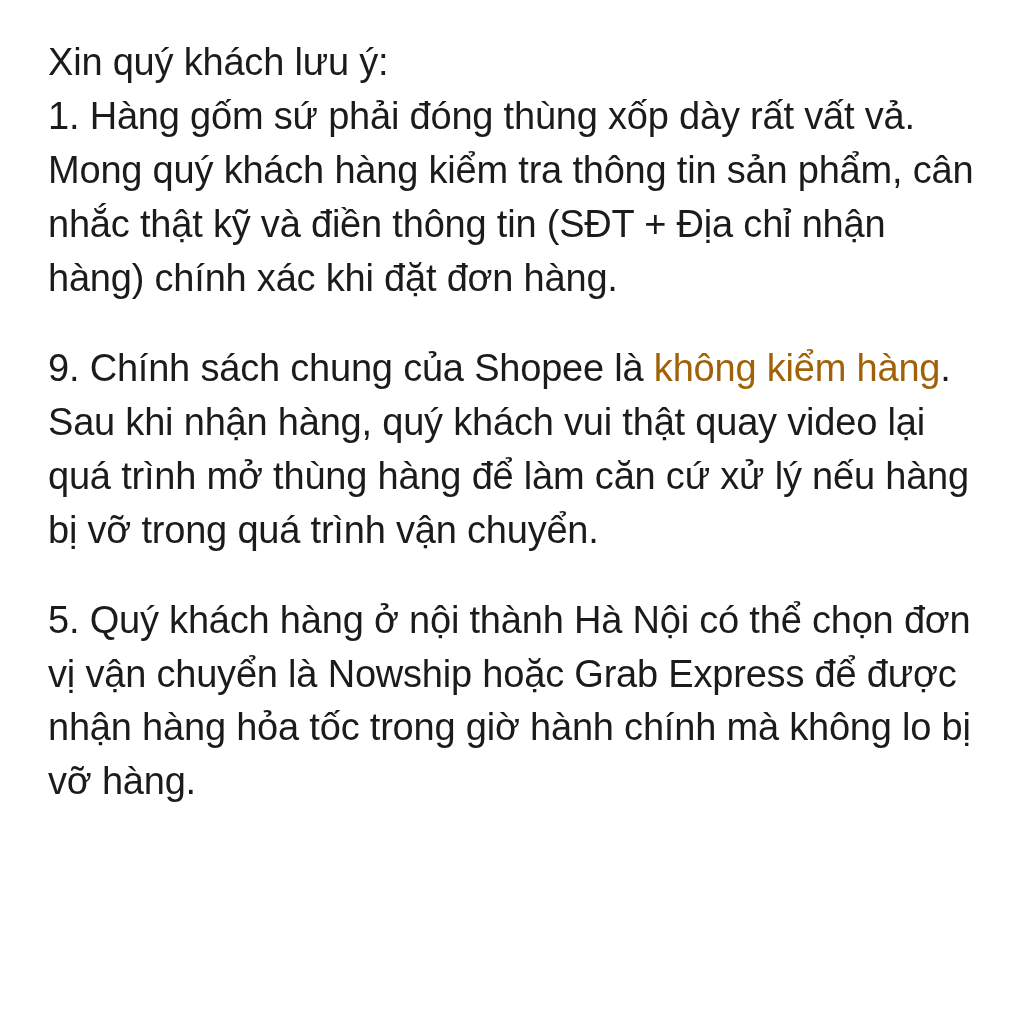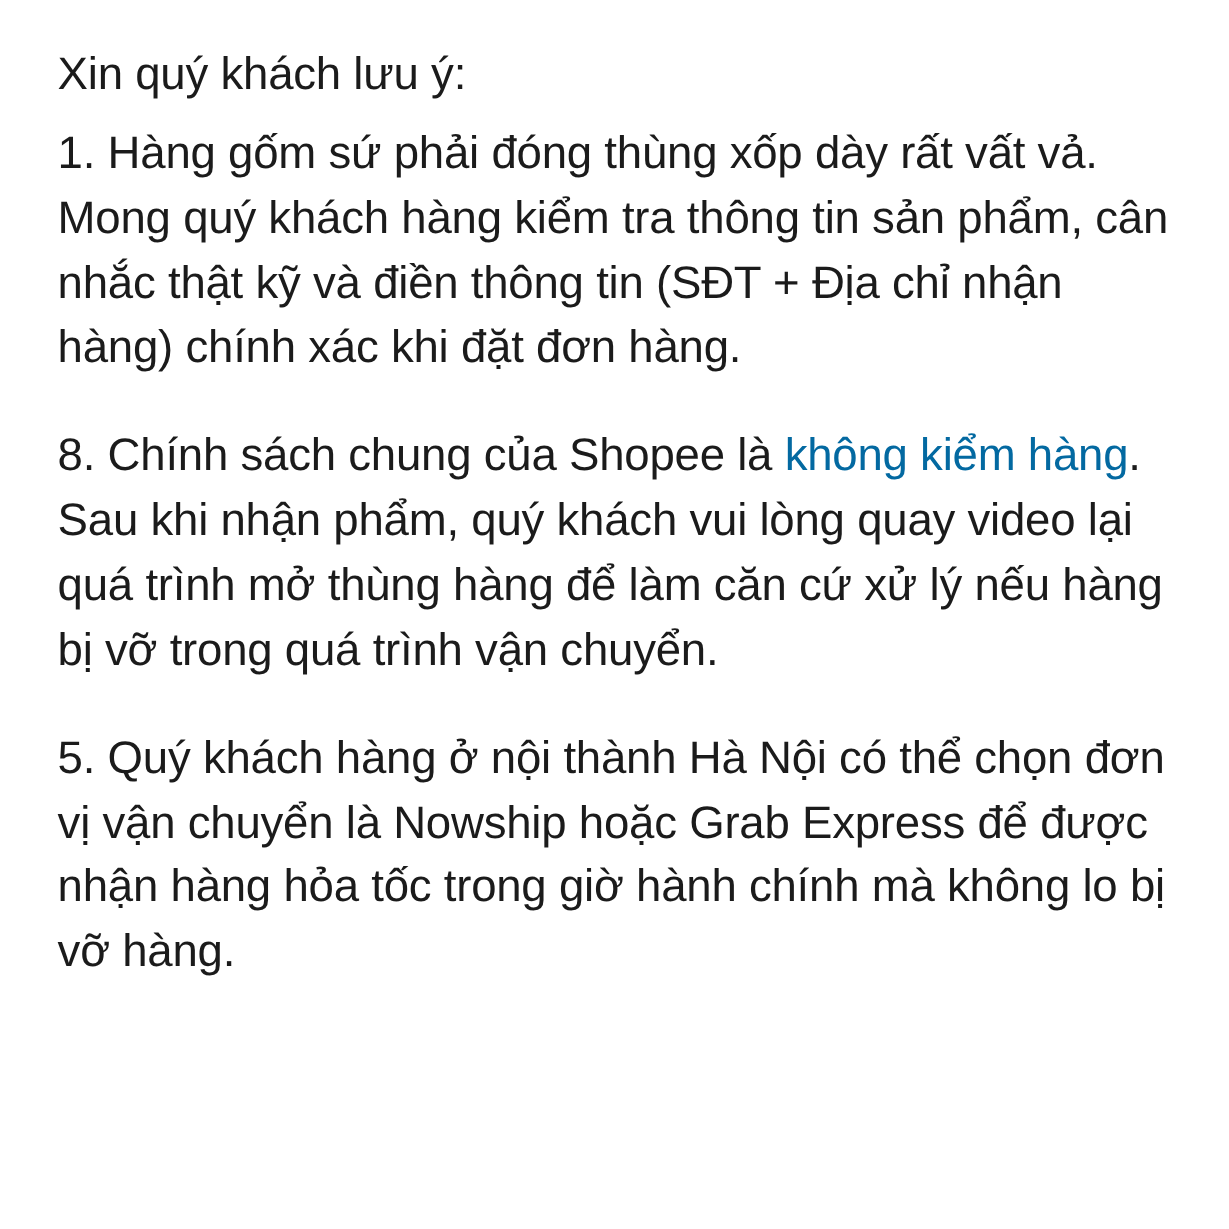--- a/index.html
+++ b/index.html
@@ -22,44 +22,44 @@
   }
   .para {
     font-size: 38px;
     line-height: 1.42;
     letter-spacing: -0.2px;
     margin: 0;
     color: #1b1b1b;
     font-weight: 400;
   }
   .para + .para {
-    margin-top: 12px;
+    margin-top: 0;
   }
   .gap {
     height: 36px;
   }
   .highlight {
-    color: #0369a1;
+    color: #a16207;
   }
 </style>
 </head>
 <body>
 
 <div class="notice">
 
   <p class="para">Xin quý khách lưu ý:</p>
 
   <p class="para">
     <span>1. Hàng gốm sứ phải đóng thùng xốp dày rất vất vả. Mong quý khách hàng kiểm tra thông tin sản phẩm, cân nhắc thật kỹ và điền thông tin (SĐT + Địa chỉ nhận hàng) chính xác khi đặt đơn hàng.</span>
   </p>
 
   <div class="gap"></div>
 
   <p class="para">
-    <span>8. Chính sách chung của Shopee là </span><span class="highlight">không kiểm hàng</span><span>. Sau khi nhận phẩm, quý khách vui lòng quay video lại quá trình mở thùng hàng để làm căn cứ xử lý nếu hàng bị vỡ trong quá trình vận chuyển.</span>
+    <span>9. Chính sách chung của Shopee là </span><span class="highlight">không kiểm hàng</span><span>. Sau khi nhận hàng, quý khách vui thật quay video lại quá trình mở thùng hàng để làm căn cứ xử lý nếu hàng bị vỡ trong quá trình vận chuyển.</span>
   </p>
 
   <div class="gap"></div>
 
   <p class="para">
     <span>5. Quý khách hàng ở nội thành Hà Nội có thể chọn đơn vị vận chuyển là Nowship hoặc Grab Express để được nhận hàng hỏa tốc trong giờ hành chính mà không lo bị vỡ hàng.</span>
   </p>
 
 
 </div>

